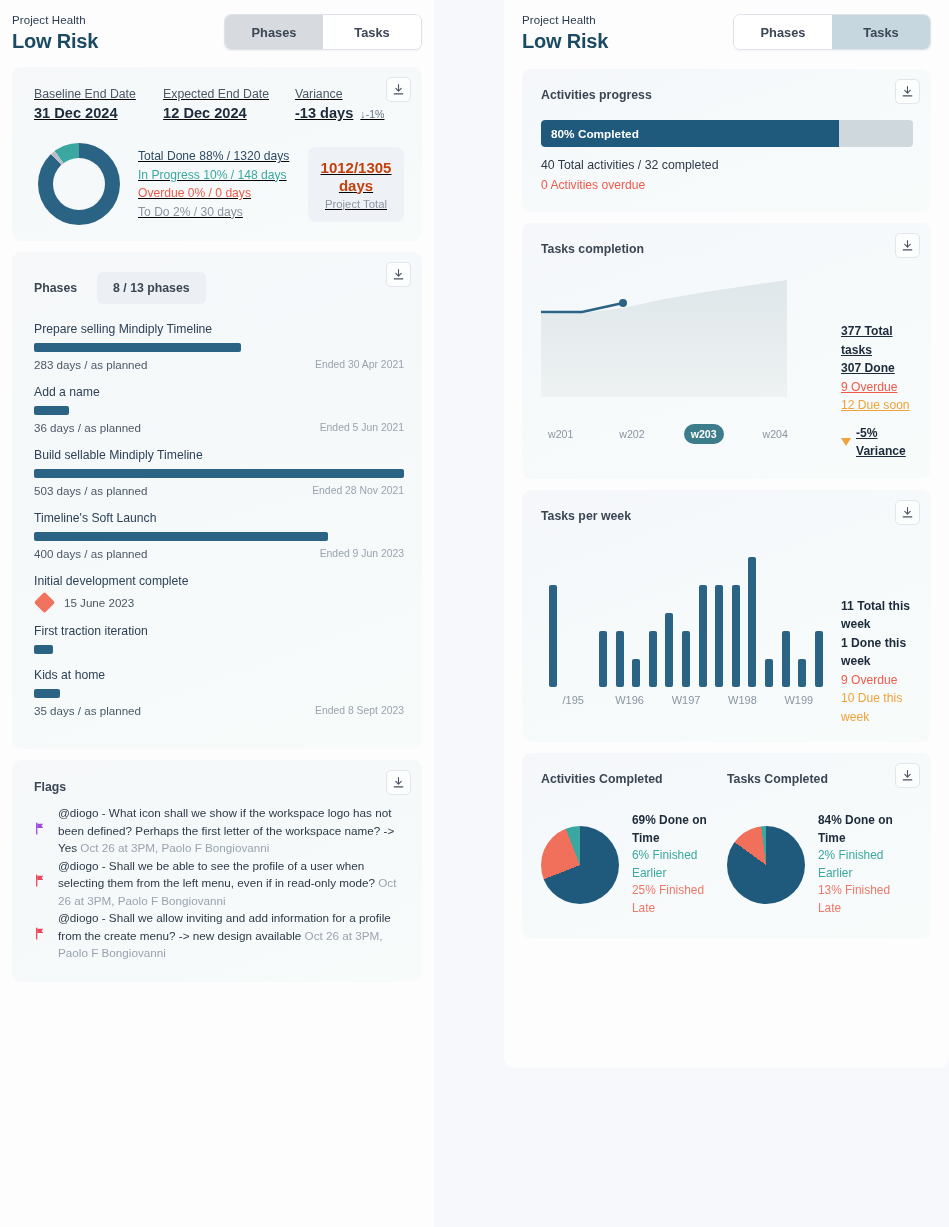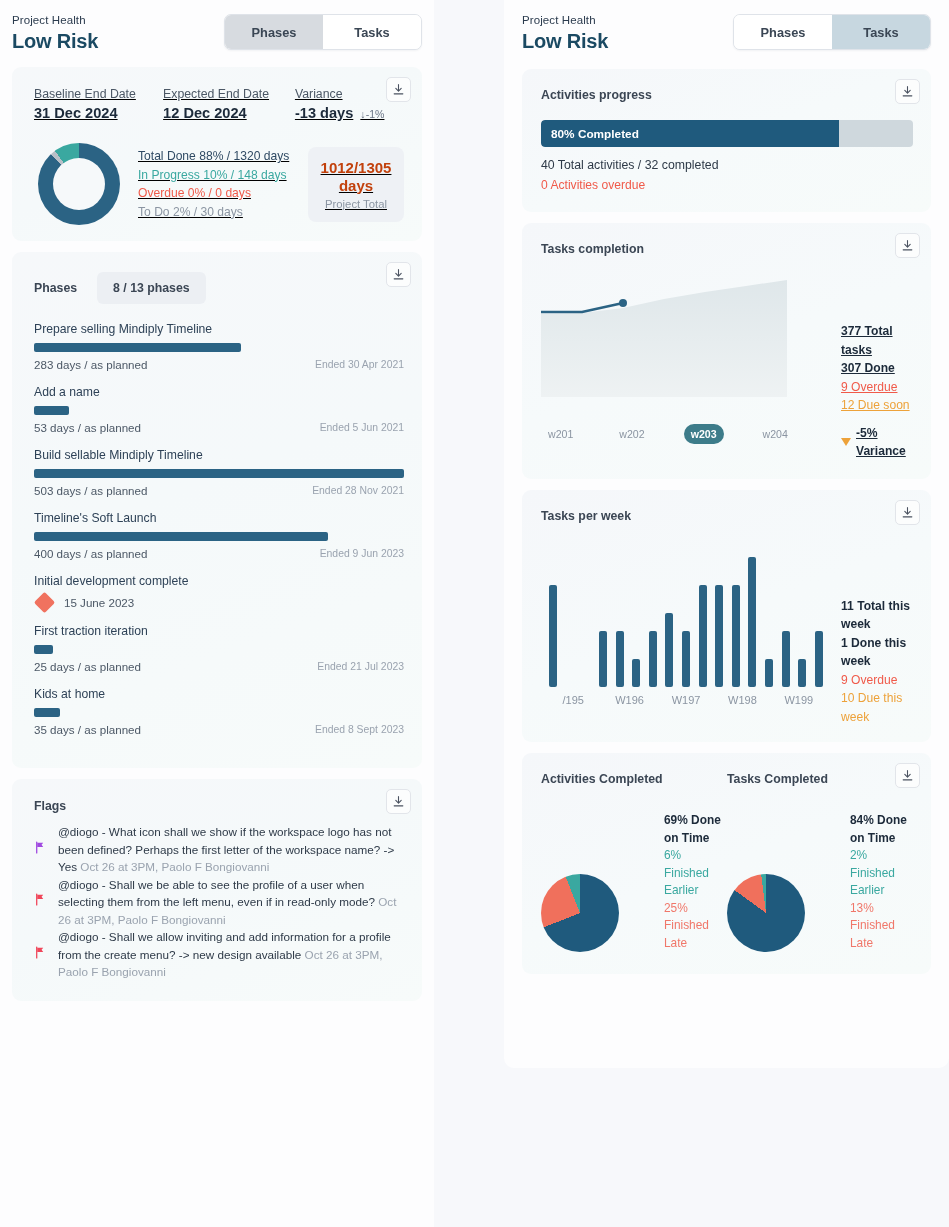--- a/index.html
+++ b/index.html
@@ -169,21 +169,21 @@
   .wlbl { font-size: 11px; color: #8b95a2; width: 63px; text-align: center; }
   .twstats { margin-left: 14px; padding-top: 60px; width: 118px; }
   .twstats div { font-size: 12.1px; line-height: 18.5px; }
 
   
   .piecard { padding: 19px 18px 22px 19px; }
   .pietitles { display: flex; }
   .pietitles .pt { font-size: 12.3px; font-weight: bold; color: #3b4654; }
   .pietitles .pt.first { width: 186px; }
   .pierow { display: flex; margin-top: 26px; }
-  .piegroup { display: flex; align-items: flex-end; width: 186px; gap: 32px; }
+  .piegroup { display: flex; align-items: center; width: 186px; }
   .pie { width: 78px; height: 78px; border-radius: 50%; flex: none; }
   .pielegend { margin-left: 13px; }
   .pielegend div { font-size: 11.9px; line-height: 17.5px; }
   .pl-dark { color: #1c2a3a; font-weight: bold; }
   .pl-teal { color: #3aa8a0; }
   .pl-red { color: #f0776a; }
 </style>
 </head>
 <body>
 
@@ -269,21 +269,21 @@
               <span class="days">283 days / as planned</span>
               <span class="ended">Ended 30 Apr 2021</span>
             </div>
           </div>
           <div class="phase">
             <div class="pname">Add a name</div>
             <div class="barwrap">
               <div class="bar" style="width: 9.5%;"></div>
             </div>
             <div class="phfoot">
-              <span class="days">53 days / as planned</span>
+              <span class="days">36 days / as planned</span>
               <span class="ended">Ended 5 Jun 2021</span>
             </div>
           </div>
           <div class="phase">
             <div class="pname">Build sellable Mindiply Timeline</div>
             <div class="barwrap">
               <div class="bar" style="width: 100%;"></div>
             </div>
             <div class="phfoot">
               <span class="days">503 days / as planned</span>
@@ -304,24 +304,20 @@
             <div class="pname">Initial development complete</div>
             <div class="milestone">
               <span class="diamond"></span>
               <span class="mdate">15 June 2023</span>
             </div>
           </div>
           <div class="phase">
             <div class="pname">First traction iteration</div>
             <div class="barwrap">
               <div class="bar" style="width: 5%;"></div>
-            </div>
-            <div class="phfoot">
-              <span class="days">25 days / as planned</span>
-              <span class="ended">Ended 21 Jul 2023</span>
             </div>
           </div>
           <div class="phase">
             <div class="pname">Kids at home</div>
             <div class="barwrap">
               <div class="bar" style="width: 7%;"></div>
             </div>
             <div class="phfoot">
               <span class="days">35 days / as planned</span>
               <span class="ended">Ended 8 Sept 2023</span>

